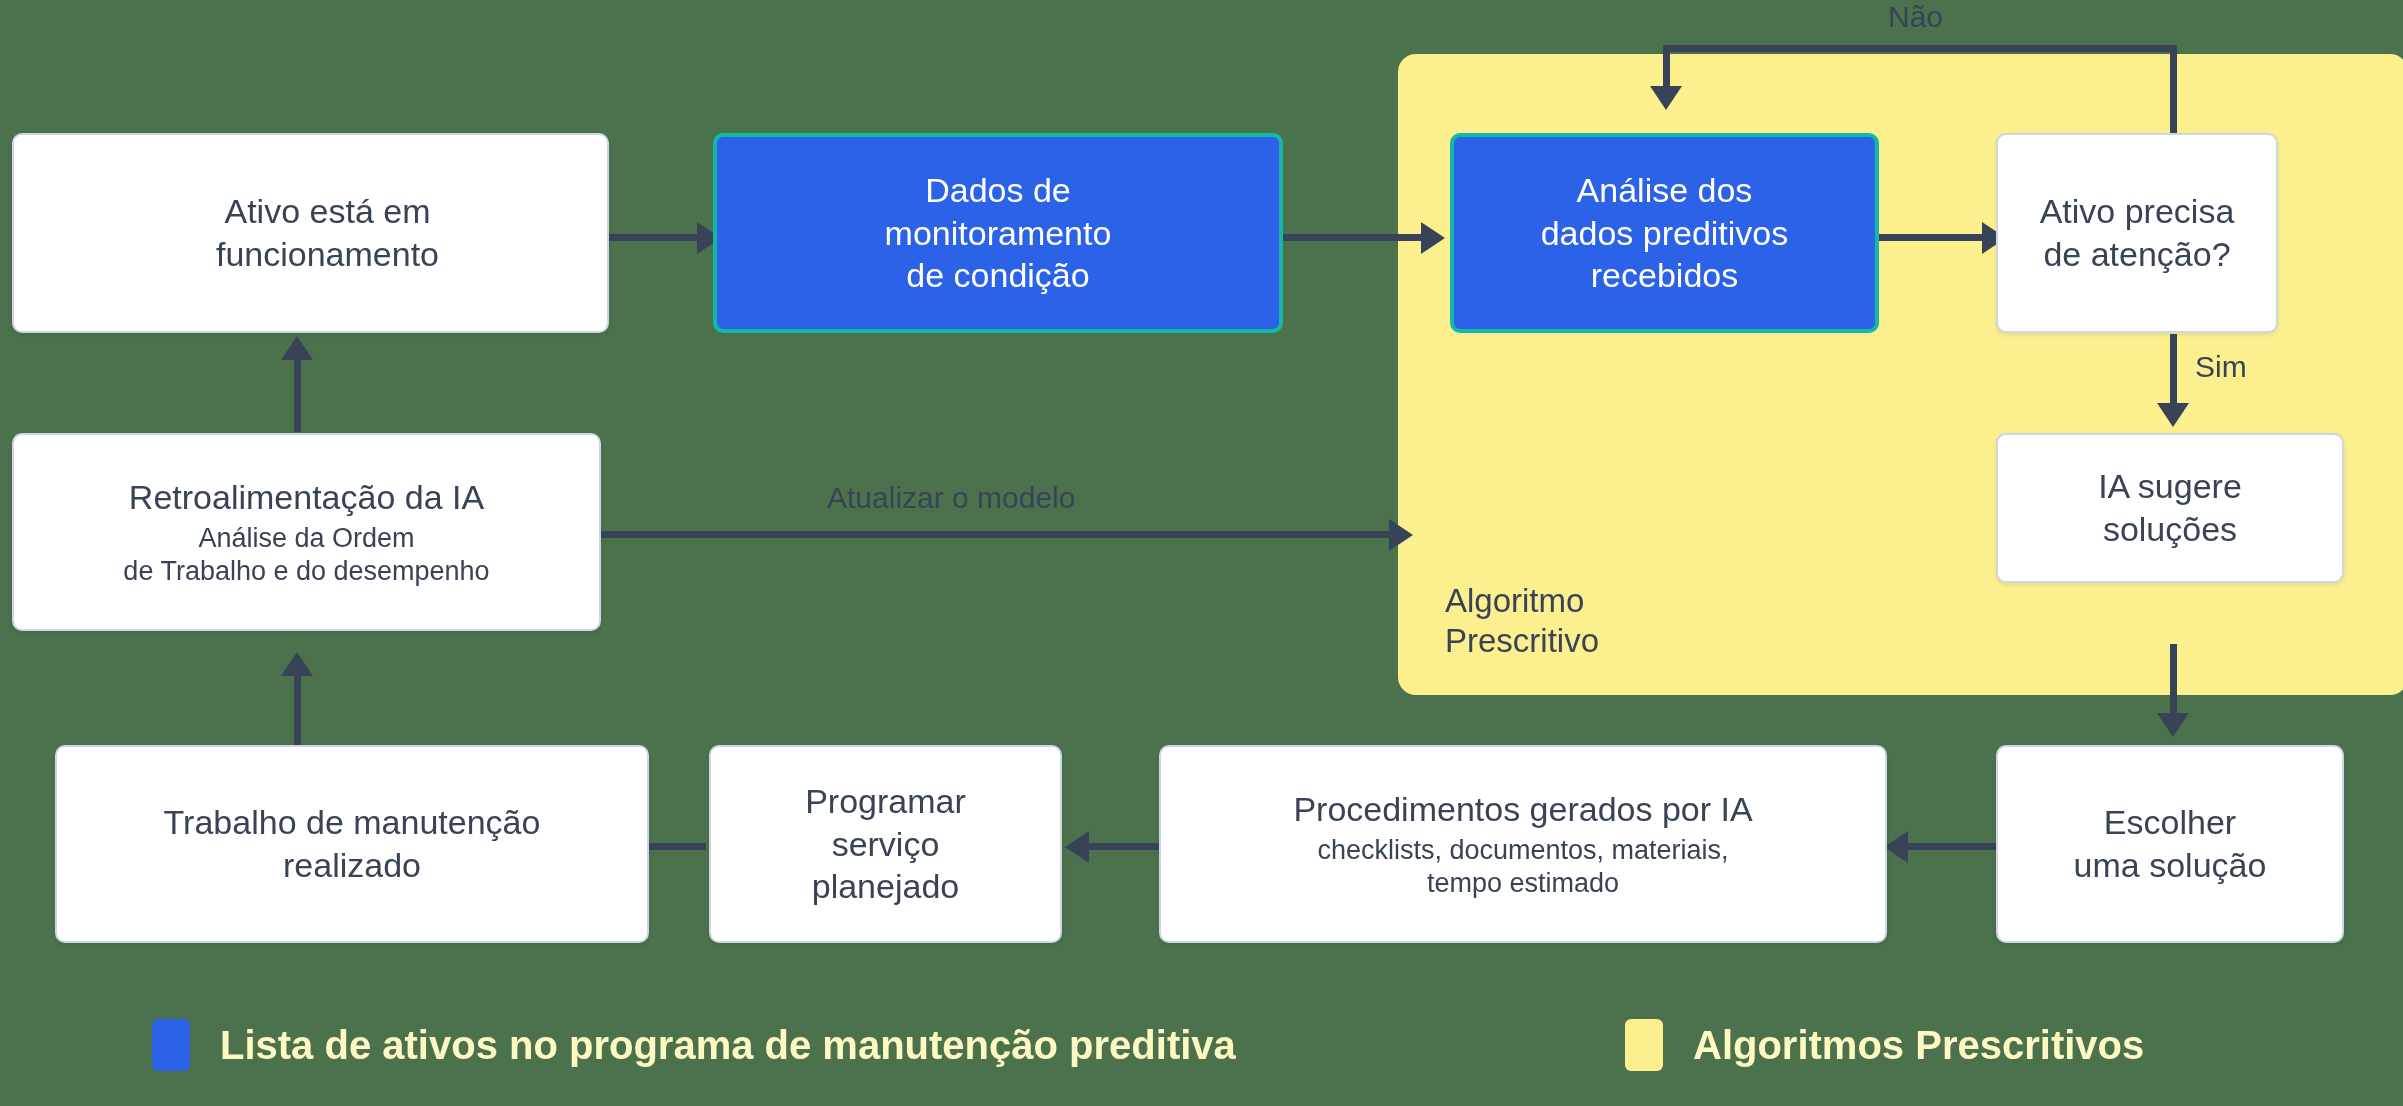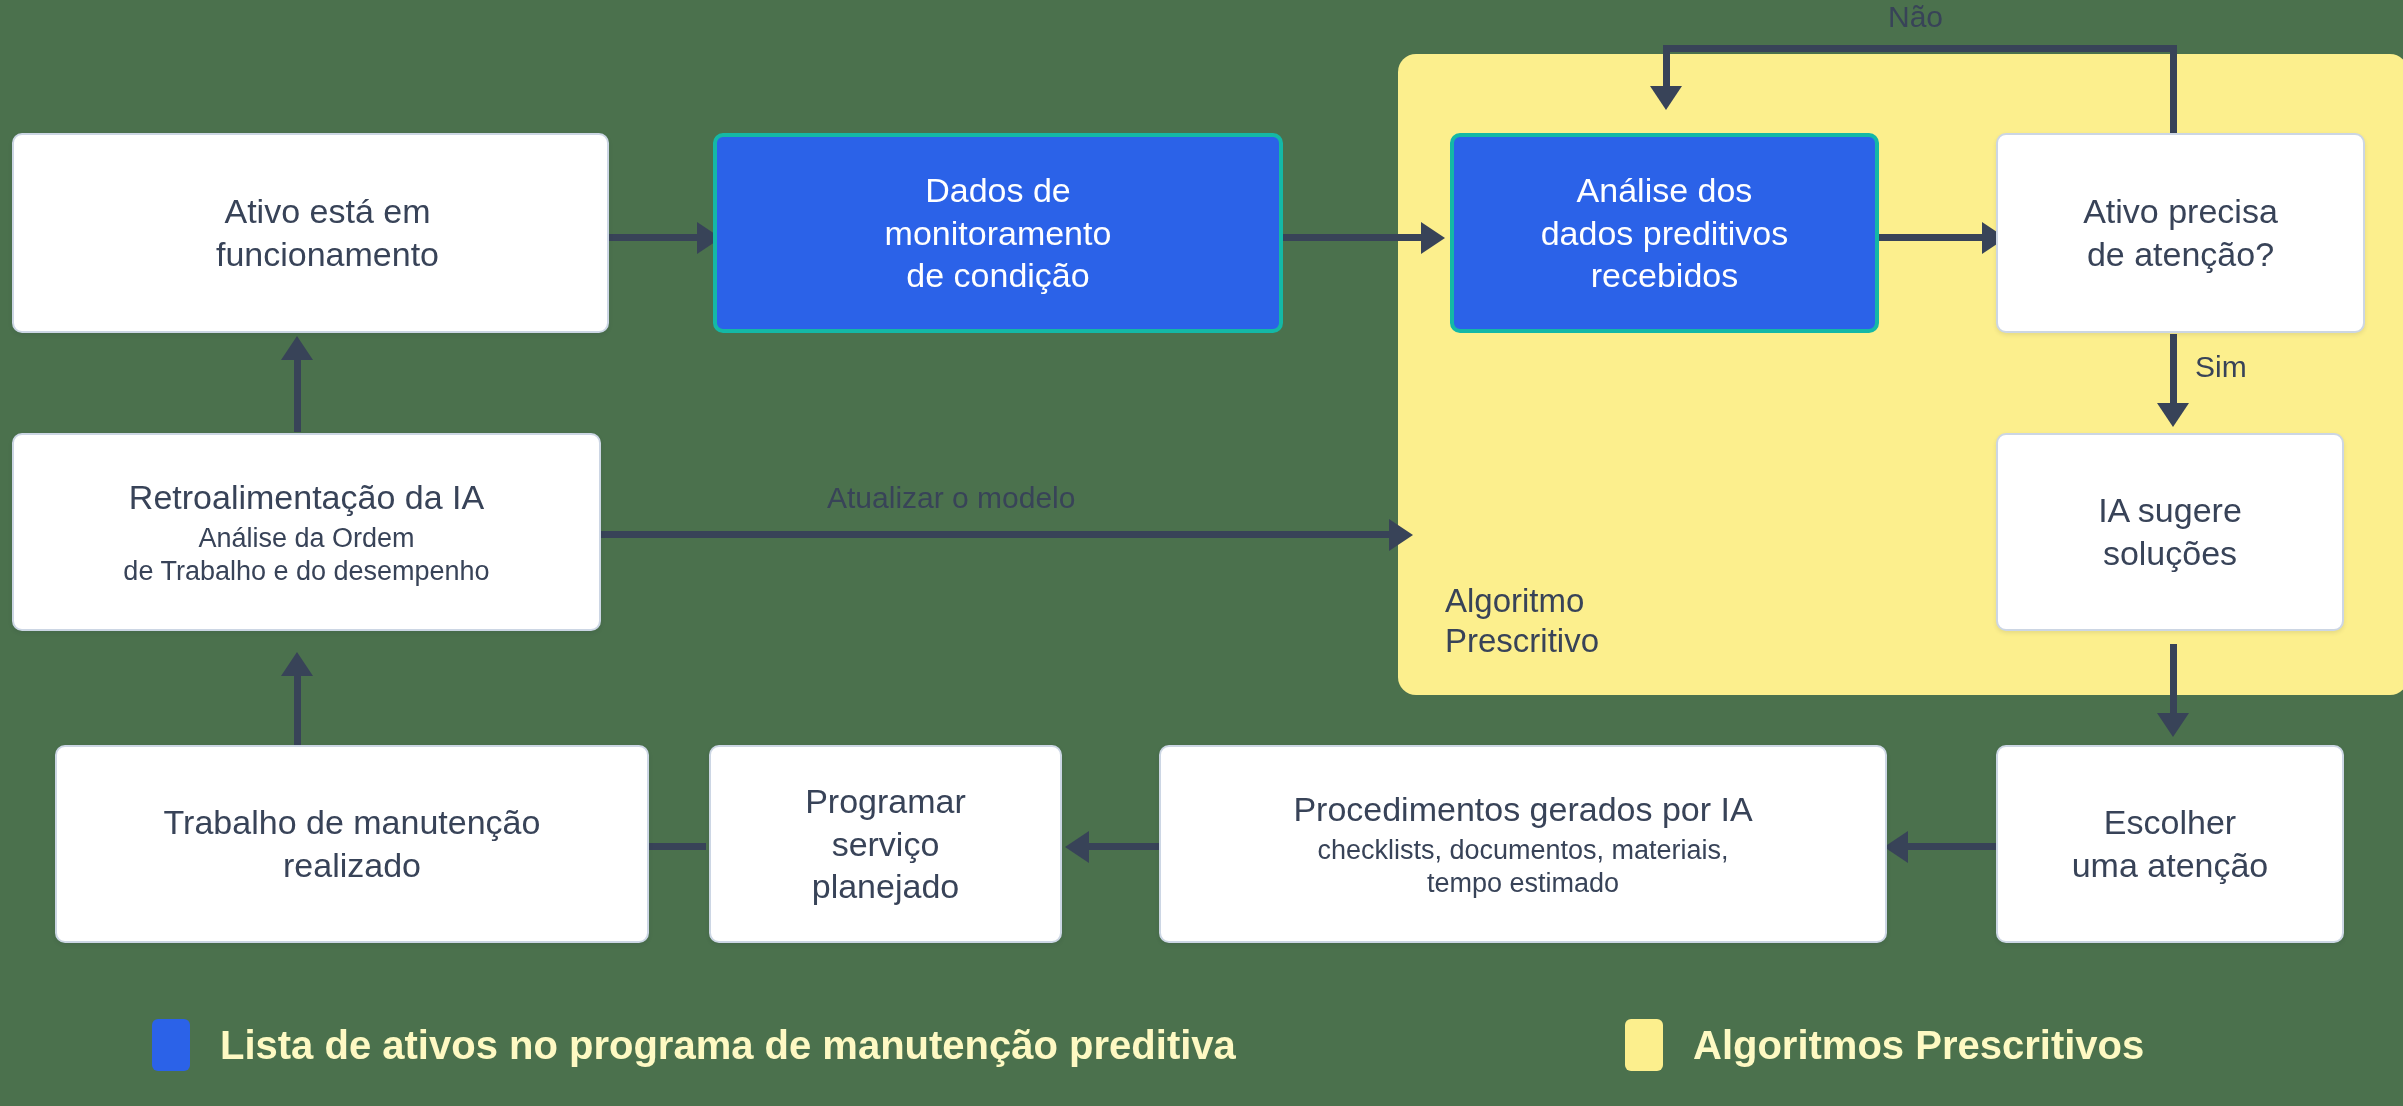--- a/index.html
+++ b/index.html
@@ -190,32 +190,32 @@
 monitoramento
 de condição</div>
   </div>
 
   <div class="node blue" style="left:1450px; top:133px; width:429px; height:200px;">
     <div class="title">Análise dos
 dados preditivos
 recebidos</div>
   </div>
 
-  <div class="node white" style="left:1996px; top:133px; width:369px; height:200px;">
+  <div class="node white" style="left:1996px; top:133px; width:282px; height:200px;">
     <div class="title">Ativo precisa
 de atenção?</div>
   </div>
 
   <div class="node white" style="left:12px; top:433px; width:589px; height:198px;">
     <div class="title">Retroalimentação da IA</div>
     <div class="sub">Análise da Ordem
 de Trabalho e do desempenho</div>
   </div>
 
-  <div class="node white" style="left:1996px; top:433px; width:348px; height:198px;">
+  <div class="node white" style="left:1996px; top:433px; width:348px; height:150px;">
     <div class="title">IA sugere
 soluções</div>
   </div>
 
   <div class="node white" style="left:12px; top:745px; width:594px; height:198px;margin-left:43px;">
     <div class="title">Trabalho de manutenção
 realizado</div>
   </div>
 
   <div class="node white" style="left:709px; top:745px; width:353px; height:198px;">
@@ -225,21 +225,21 @@
   </div>
 
   <div class="node white" style="left:1159px; top:745px; width:728px; height:198px;">
     <div class="title">Procedimentos gerados por IA</div>
     <div class="sub">checklists, documentos, materiais,
 tempo estimado</div>
   </div>
 
   <div class="node white" style="left:1996px; top:745px; width:348px; height:198px;">
     <div class="title">Escolher
-uma atenção</div>
+uma solução</div>
   </div>
 
   <div class="legend-item" style="left:152px; top:1019px;">
     <div class="legend-swatch" style="background:#2b62e8;"></div>
     <div class="legend-text">Lista de ativos no programa de manutenção preditiva</div>
   </div>
 
   <div class="legend-item" style="left:1625px; top:1019px;">
     <div class="legend-swatch" style="background:#fcef8d;"></div>
     <div class="legend-text">Algoritmos Prescritivos</div>

